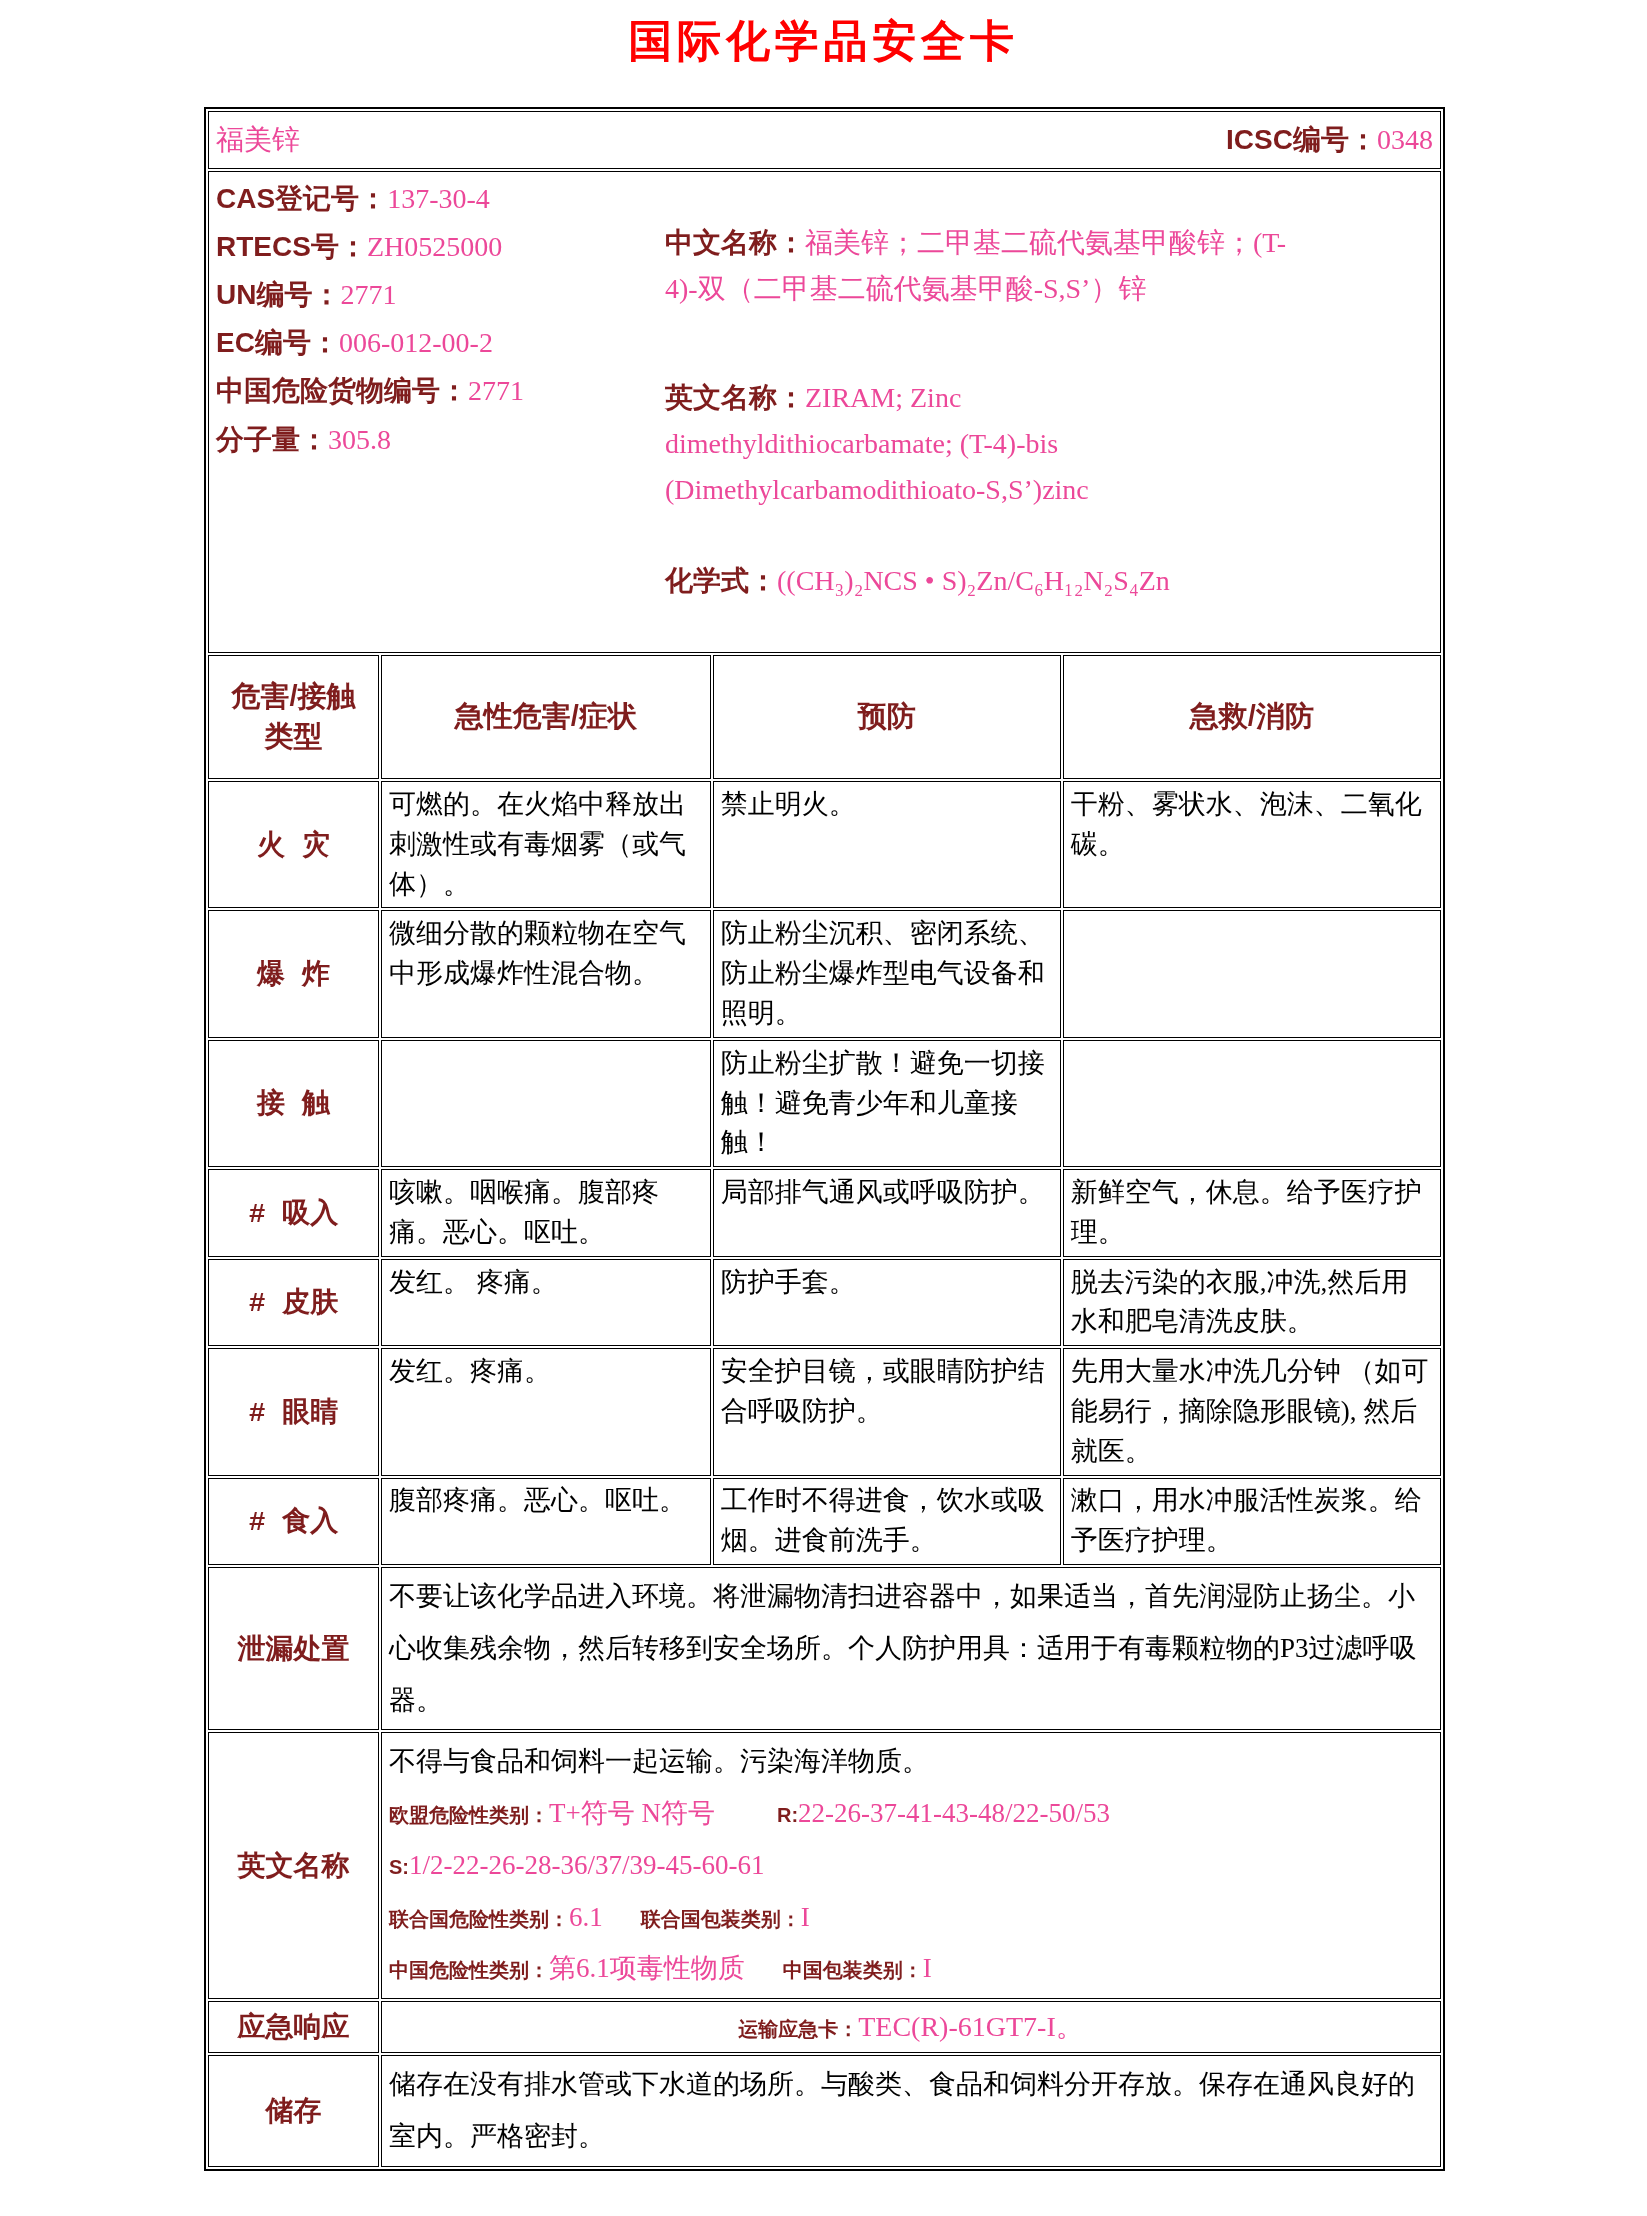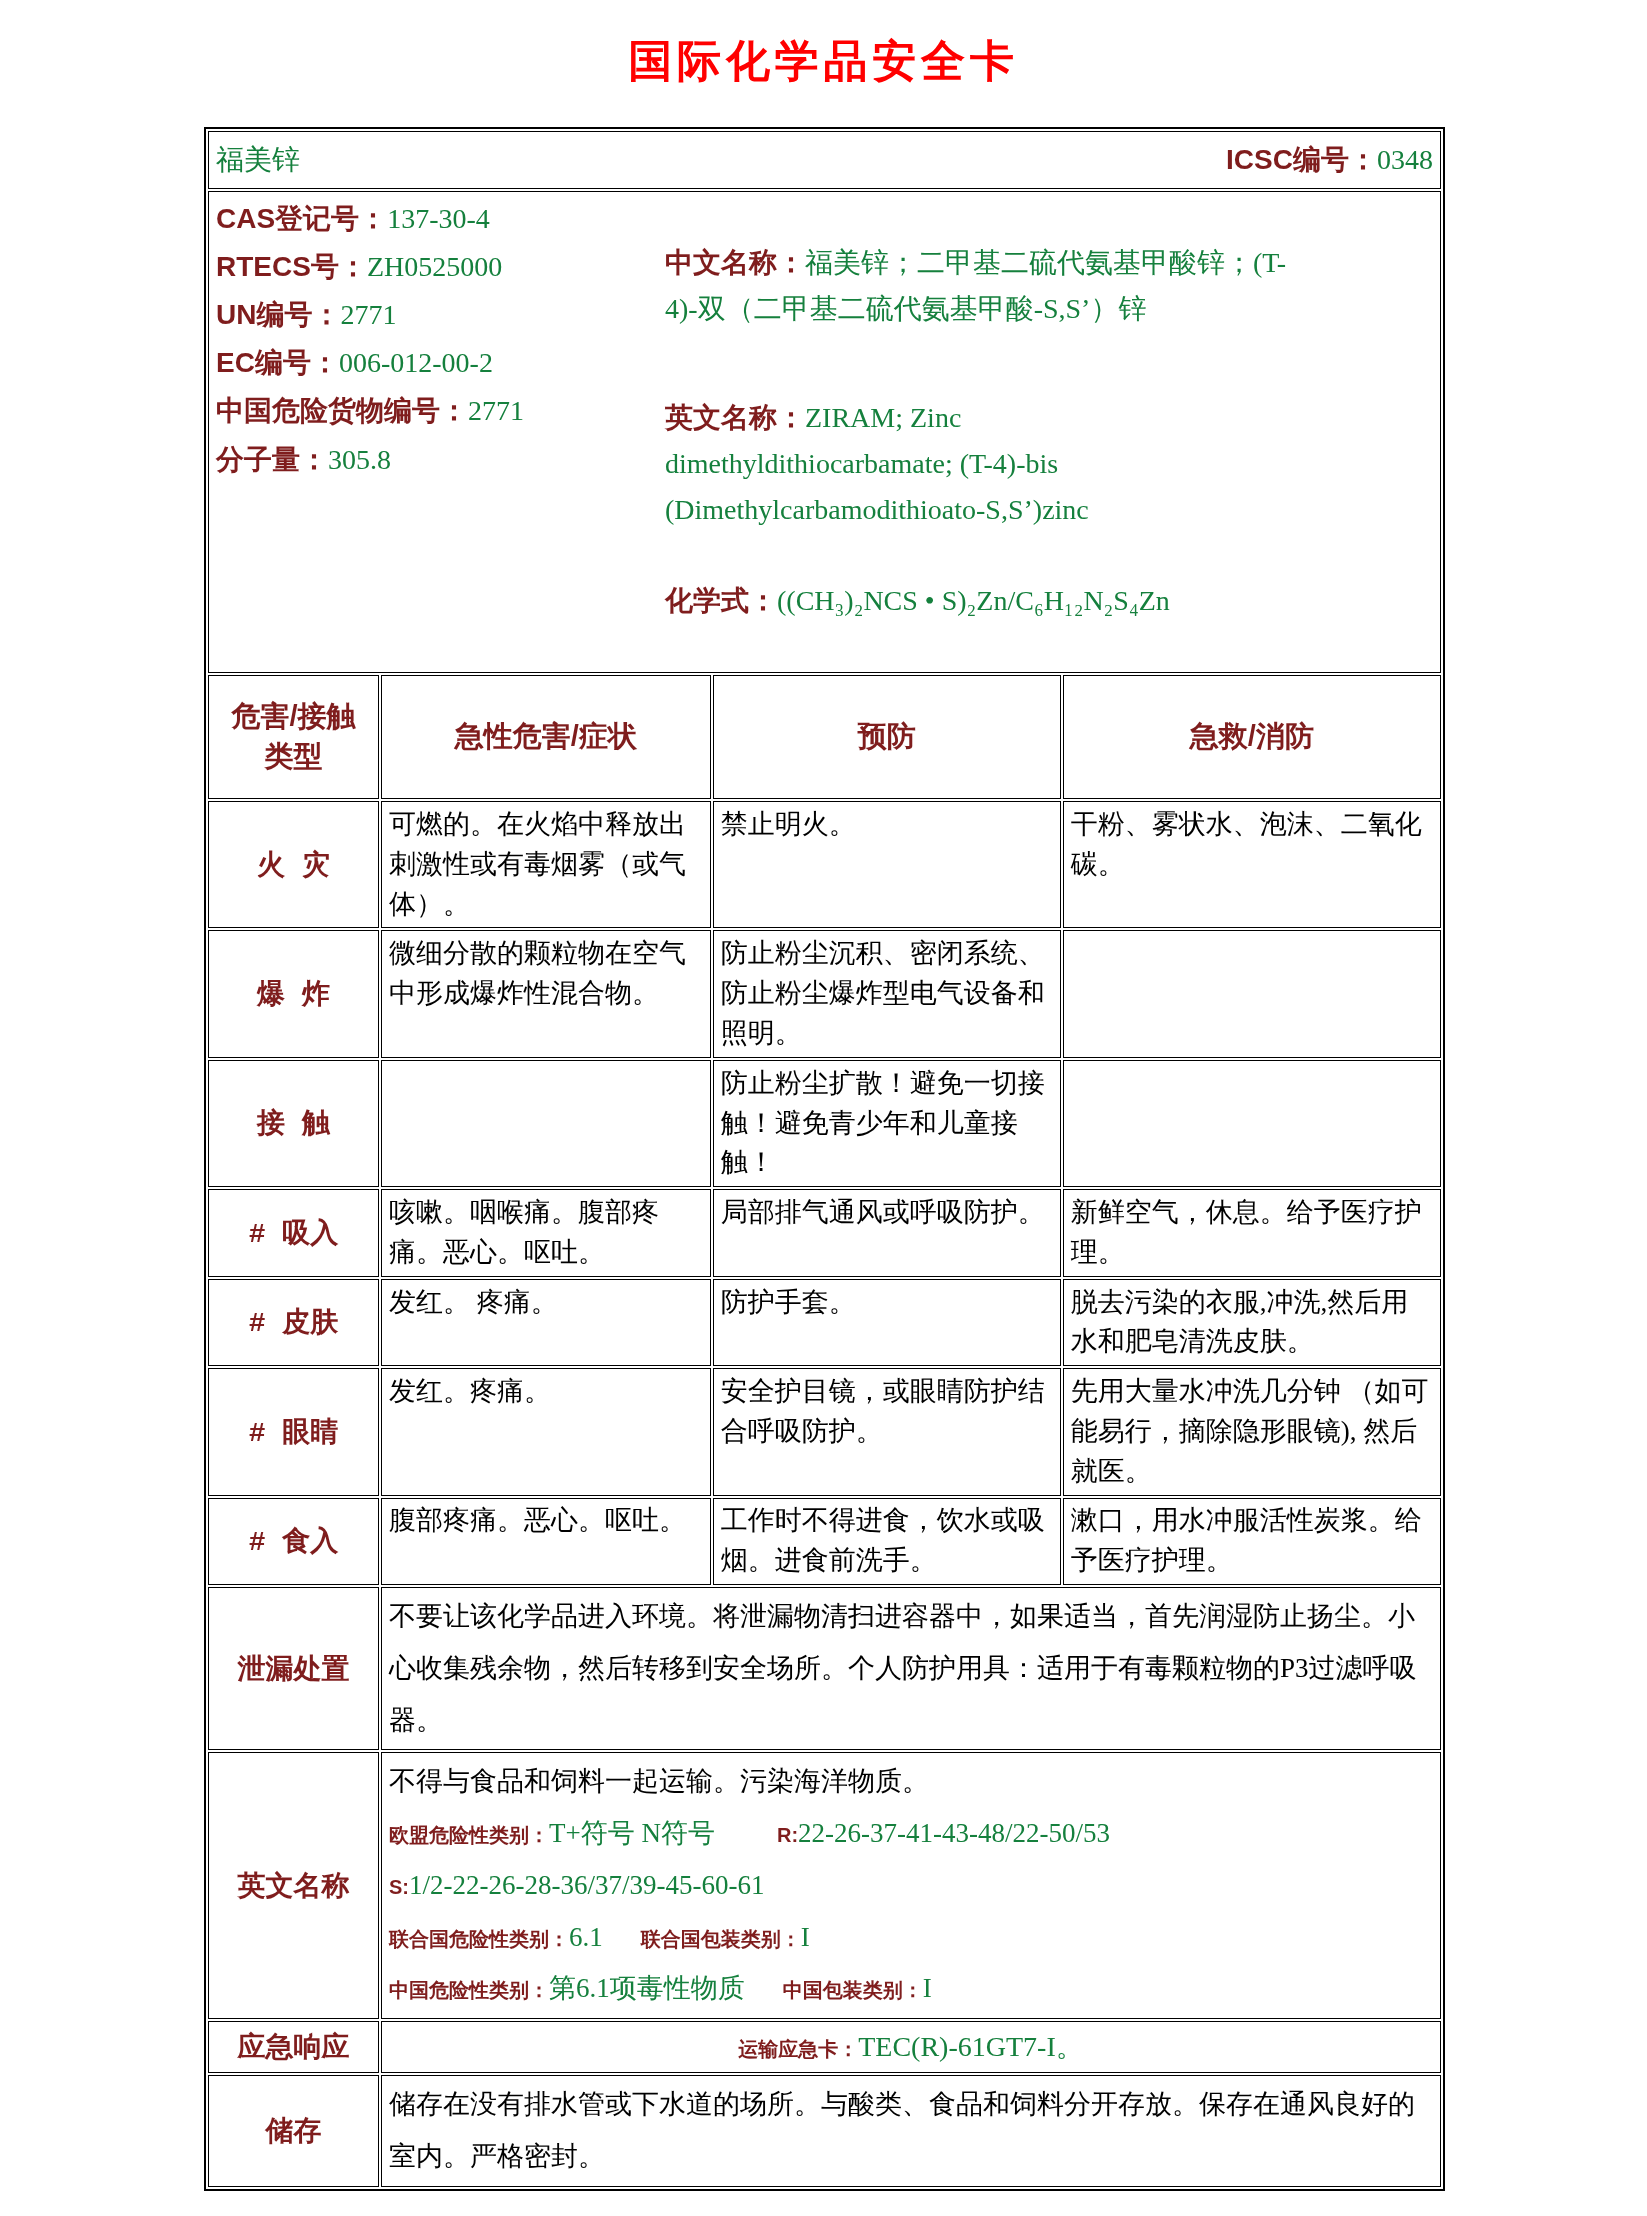--- a/index.html
+++ b/index.html
@@ -3,21 +3,21 @@
 <meta charset="utf-8">
 <style>
   * { box-sizing: border-box; }
   html,body { margin:0; padding:0; }
   body {
     width: 1648px; height: 2216px;
     background: #ffffff;
     color: #000;
     font-family: "Liberation Serif", "DejaVu Serif", serif;
   }
-  .page { padding-top: 32px; }
+  .page { padding-top: 12px; }
   .doc-title {
     width: 1239px; margin: 0 0 0 204px;
     text-align: center;
     color: #ff0000;
     font-size: 44px; font-weight: 700;
     letter-spacing: 4.8px;
     font-family: "Liberation Serif", "DejaVu Serif", serif;
     margin-bottom: 36px;
   }
   table.card {
@@ -33,21 +33,21 @@
     border: 1.4px solid #000;
     padding: 2.8px 7px;
     vertical-align: top;
     overflow: hidden;
   }
   .blue {
     color: #7f1d1d;
     font-family: "Liberation Sans", "DejaVu Sans", sans-serif;
     font-weight: 700;
   }
-  .black { color: #15803d; }
+  .black { color: #ec4899; }
   
   td.r1 { vertical-align: middle; font-size: 28px; }
   .r1row { display: flex; justify-content: space-between; align-items: center; }
   
   .ids { display: flex; font-size: 28px; }
   .ids-left { flex: none; width: 449px; line-height: 1.72; }
   .ids-right { flex: 1; line-height: 1.63; white-space: pre-line; }
   .blk-en { margin-top: 18px; }
   
   td.hdr {

